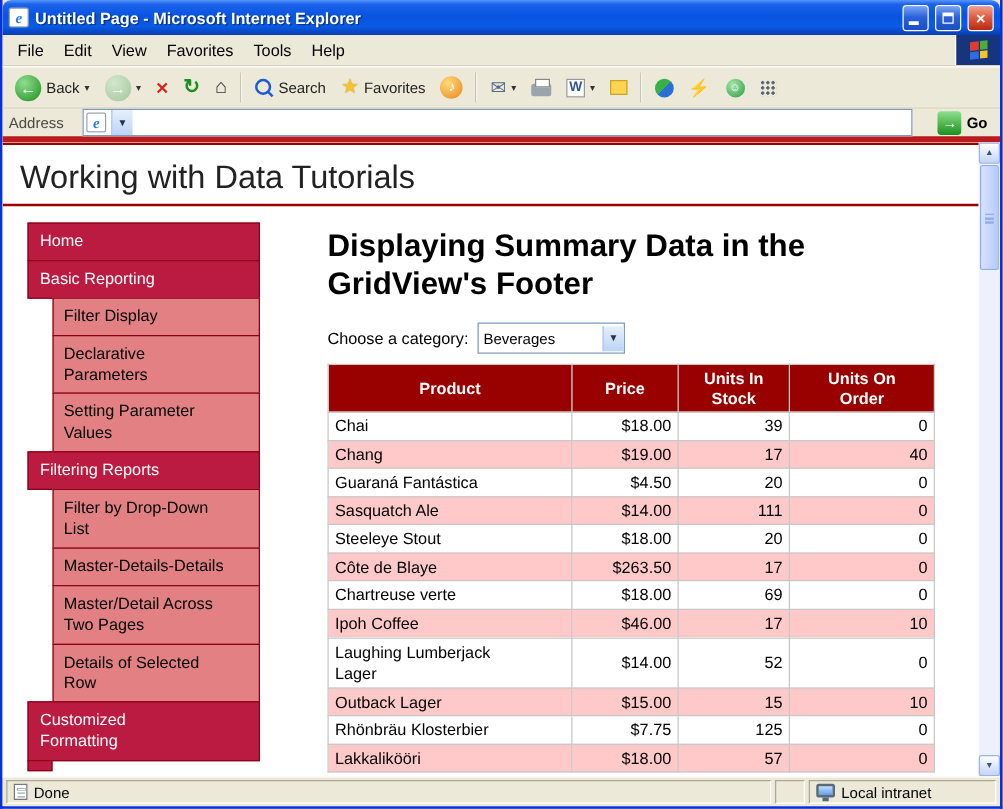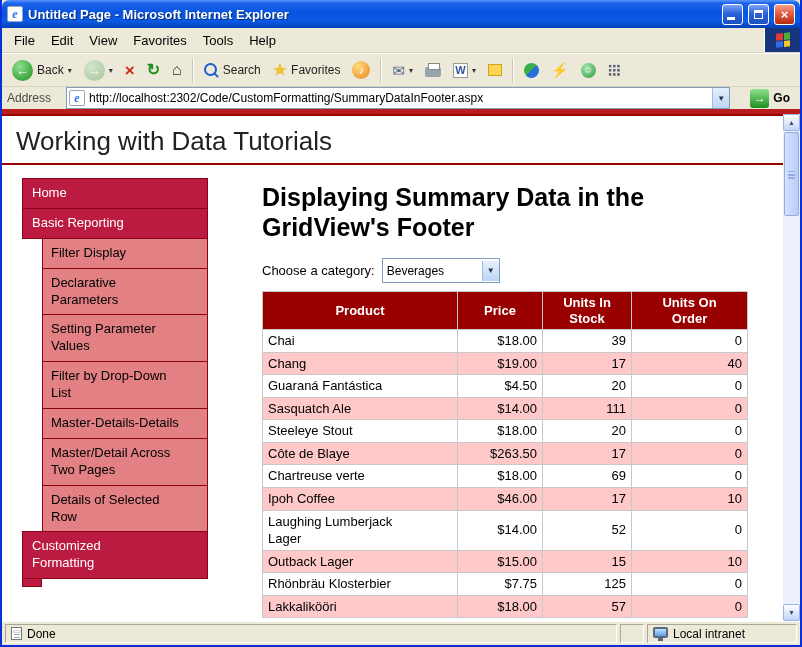--- a/index.html
+++ b/index.html
@@ -252,21 +252,20 @@
       </span>
     <span class="tool">
         <span class="dots"></span>
       </span>
   </div>
 
   <div class="addressbar">
     <span class="addr-label">Address</span>
     <div class="addr-input">
       <span class="ie-page-icon">e</span>
-      <span class="addr-text">http://localhost:2302/Code/CustomFormatting/SummaryDataInFooter.aspx</span>
       <span class="combo-arrow">▼</span>
     </div>
     <span class="go-btn">
       <span class="go-ico">→</span>
       <span>Go</span>
     </span>
   </div>
 
   <div class="content">
     <div class="pageview">
@@ -276,20 +275,21 @@
       </div>
 
       <div class="page-body">
         <div class="sidebar">
 
         <div class="nav-item section">Home</div>
             <div class="nav-item section">Basic Reporting</div>
             <div class="nav-item sub">Filter Display</div>
             <div class="nav-item sub">Declarative Parameters</div>
             <div class="nav-item sub">Setting Parameter Values</div>
+            <div class="nav-item section">Filtering Reports</div>
             <div class="nav-item sub">Filter by Drop-Down List</div>
             <div class="nav-item sub">Master-Details-Details</div>
             <div class="nav-item sub">Master/Detail Across Two Pages</div>
             <div class="nav-item sub">Details of Selected Row</div>
             <div class="nav-item section">Customized Formatting</div>
             <div class="nav-stub"></div>
           </div>
 
         <div class="main">
           <div class="main-heading">Displaying Summary Data in the GridView's Footer</div>

